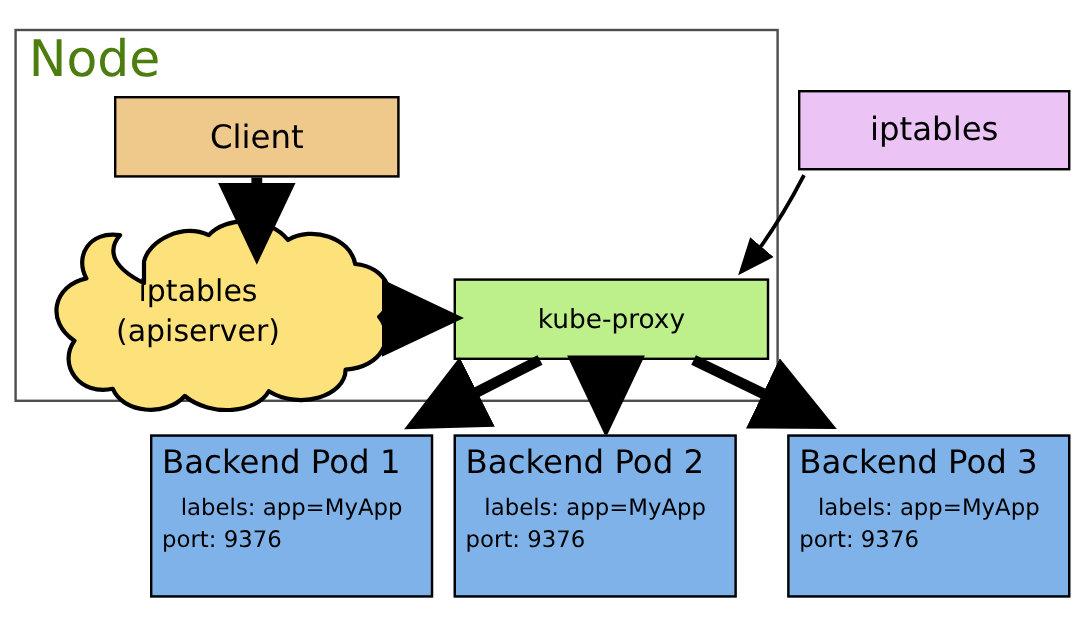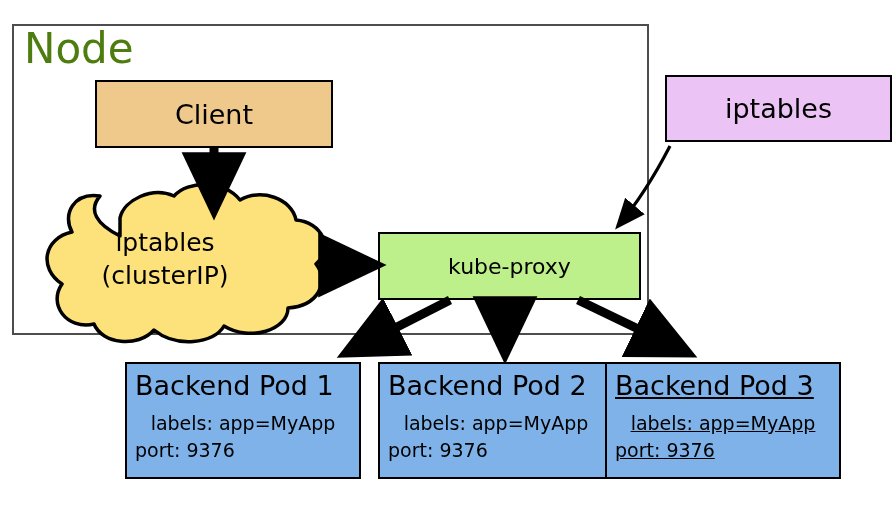--- a/index.html
+++ b/index.html
@@ -85,27 +85,27 @@
     line-height: 33px;
     color: #000000;
     pointer-events: none;
   }
   .pod-box {
     position: absolute;
     box-sizing: border-box;
     border: 2px solid #000000;
     background: #7FB2E8;
     top: 362px;
-    height: 117px;
+    height: 136px;
     padding: 4px 8px 0 8px;
     display: block;
   }
   .pod-1 { left: 125px; width: 236px; }
   .pod-2 { left: 378px; width: 236px; }
-  .pod-3 { left: 605px; width: 236px; text-decoration: underline; }
+  .pod-3 { left: 656px; width: 236px; }
   .pod-title {
     font-size: 27px;
     line-height: 36px;
     color: #000000;
     white-space: nowrap;
   }
   .pod-line {
     font-size: 19px;
     line-height: 27px;
     color: #000000;
@@ -136,21 +136,21 @@
         C 334 248, 322 222, 296 220
         C 292 198, 260 188, 240 200
         C 224 180, 188 180, 174 196
         C 152 186, 124 200, 120 218
         Z" fill="#FDE17A" stroke="#000000" stroke-width="3.5" stroke-linejoin="round"></path>
     </g>
   </svg>
 
   <div class="cloud-label">
     <div>iptables</div>
-    <div>(clusterIP)</div>
+    <div>(apiserver)</div>
   </div>
 
   <div class="box client-box">
     <span>Client</span>
   </div>
 
   <div class="box kubeproxy-box">
     <span>kube-proxy</span>
   </div>
 

